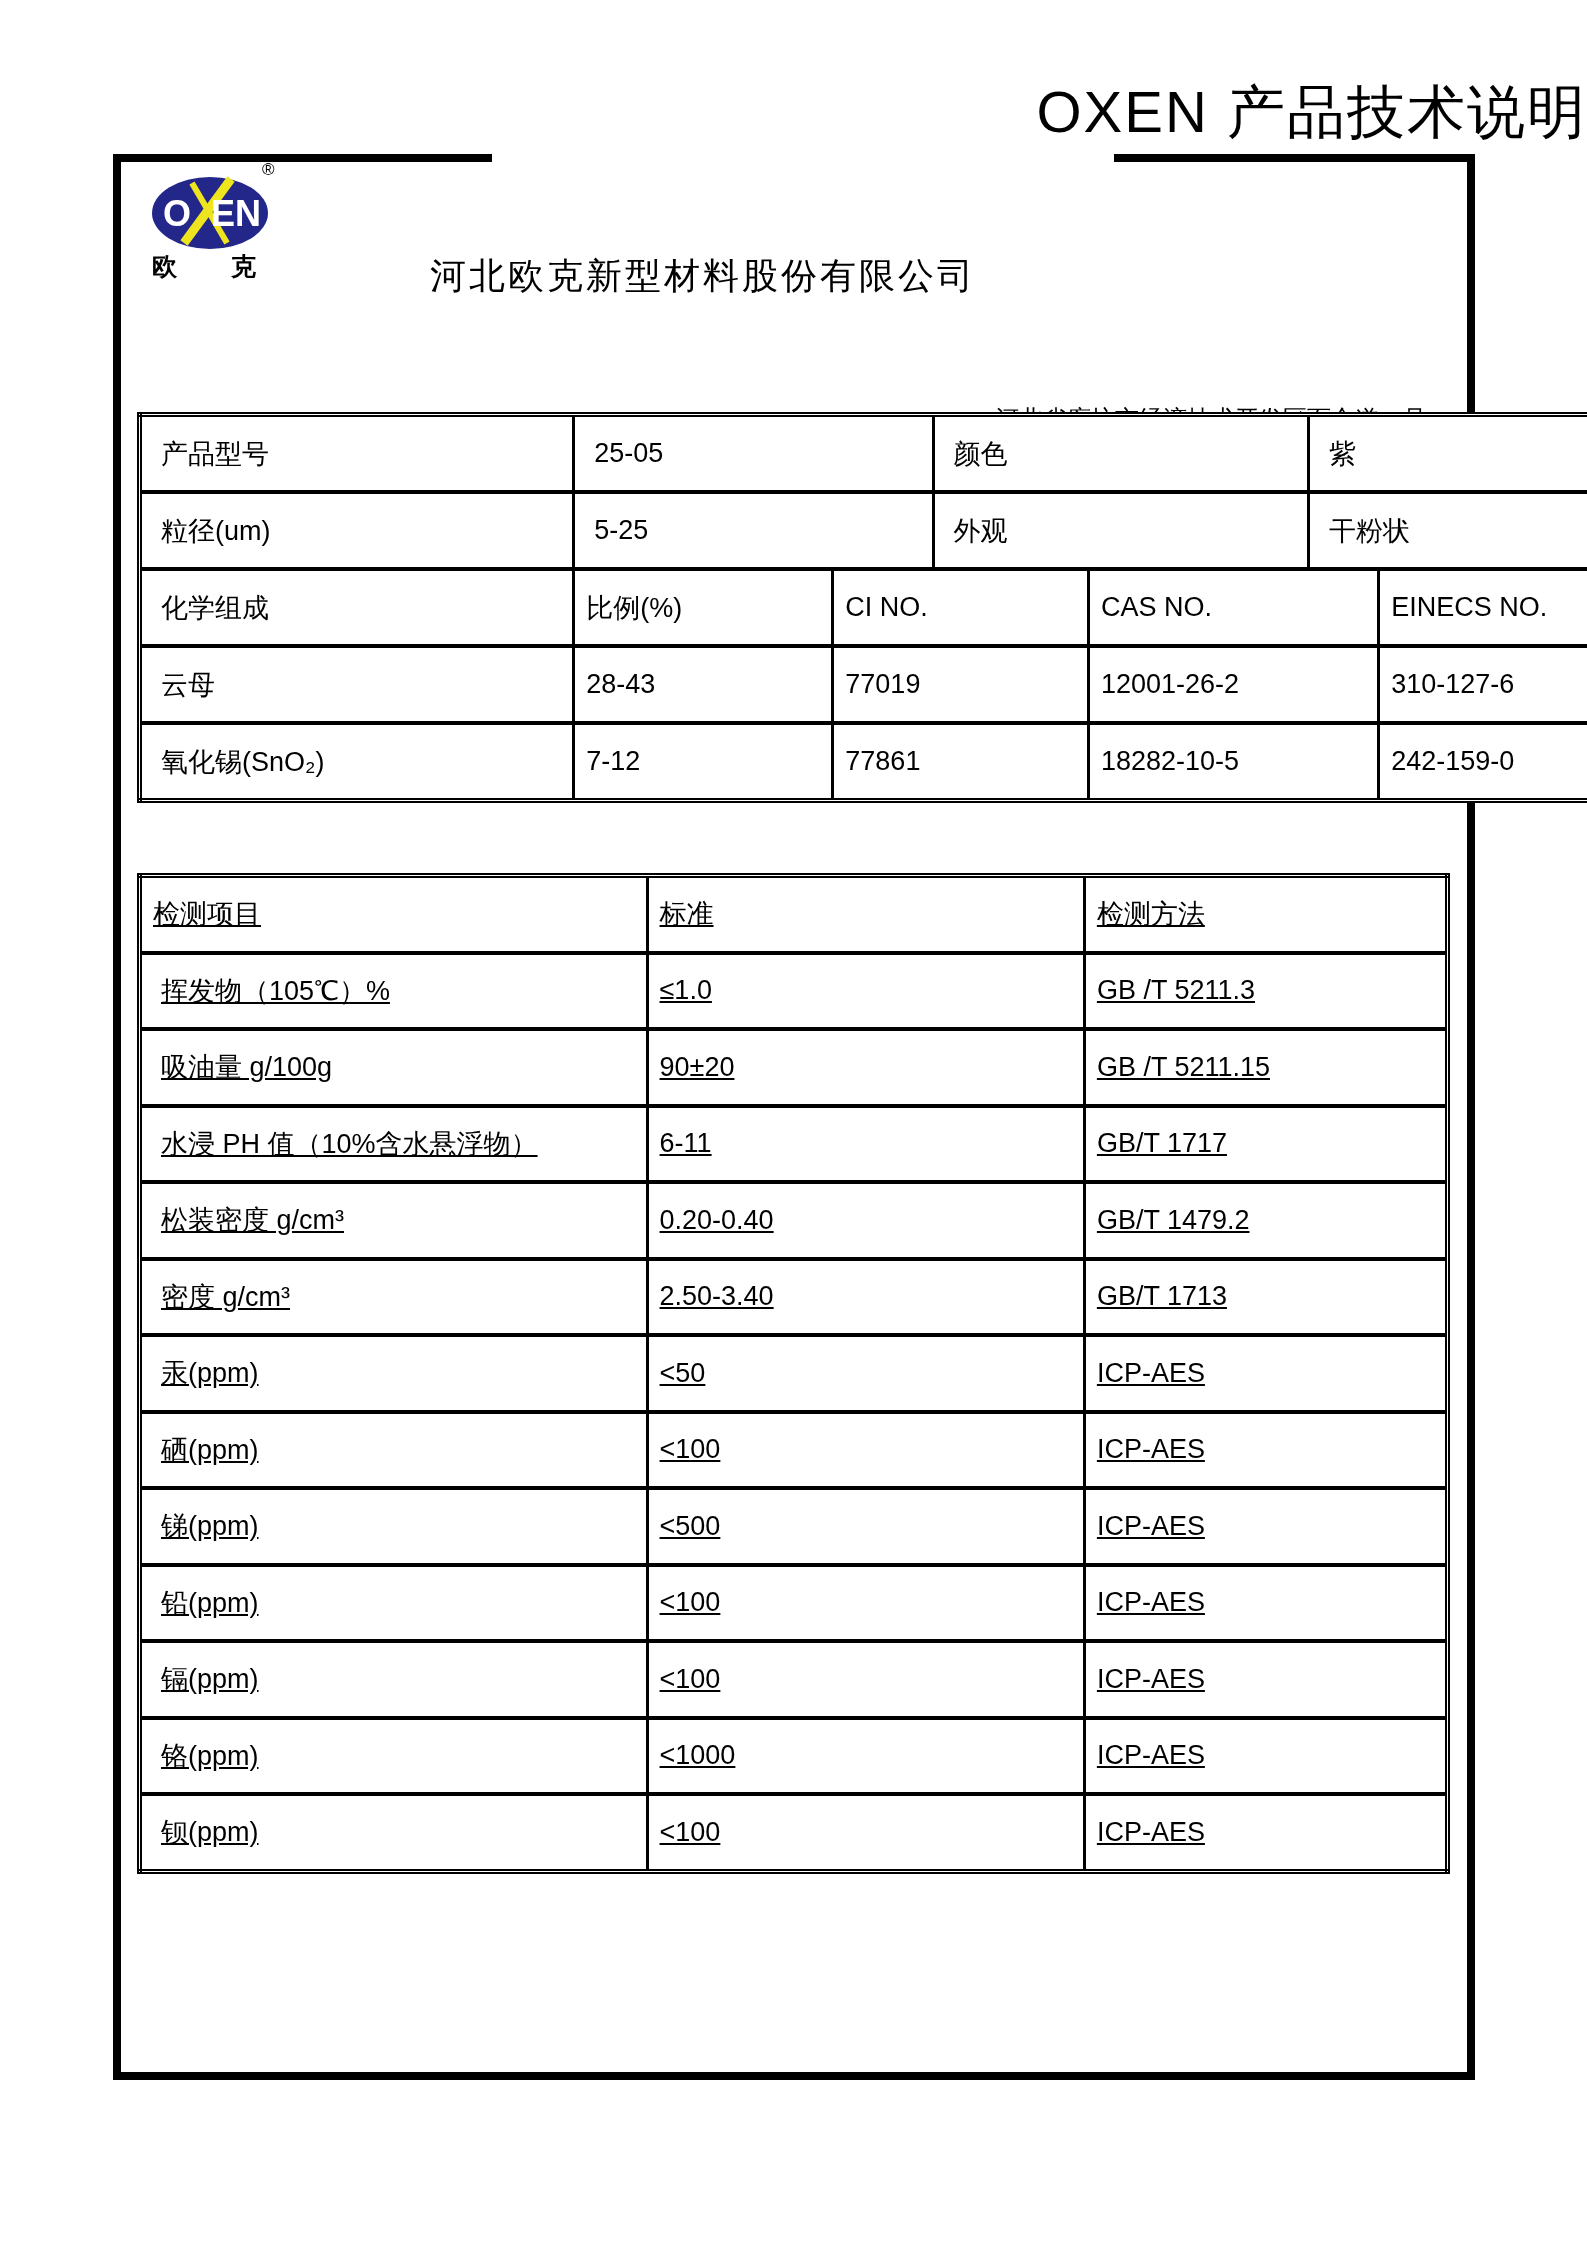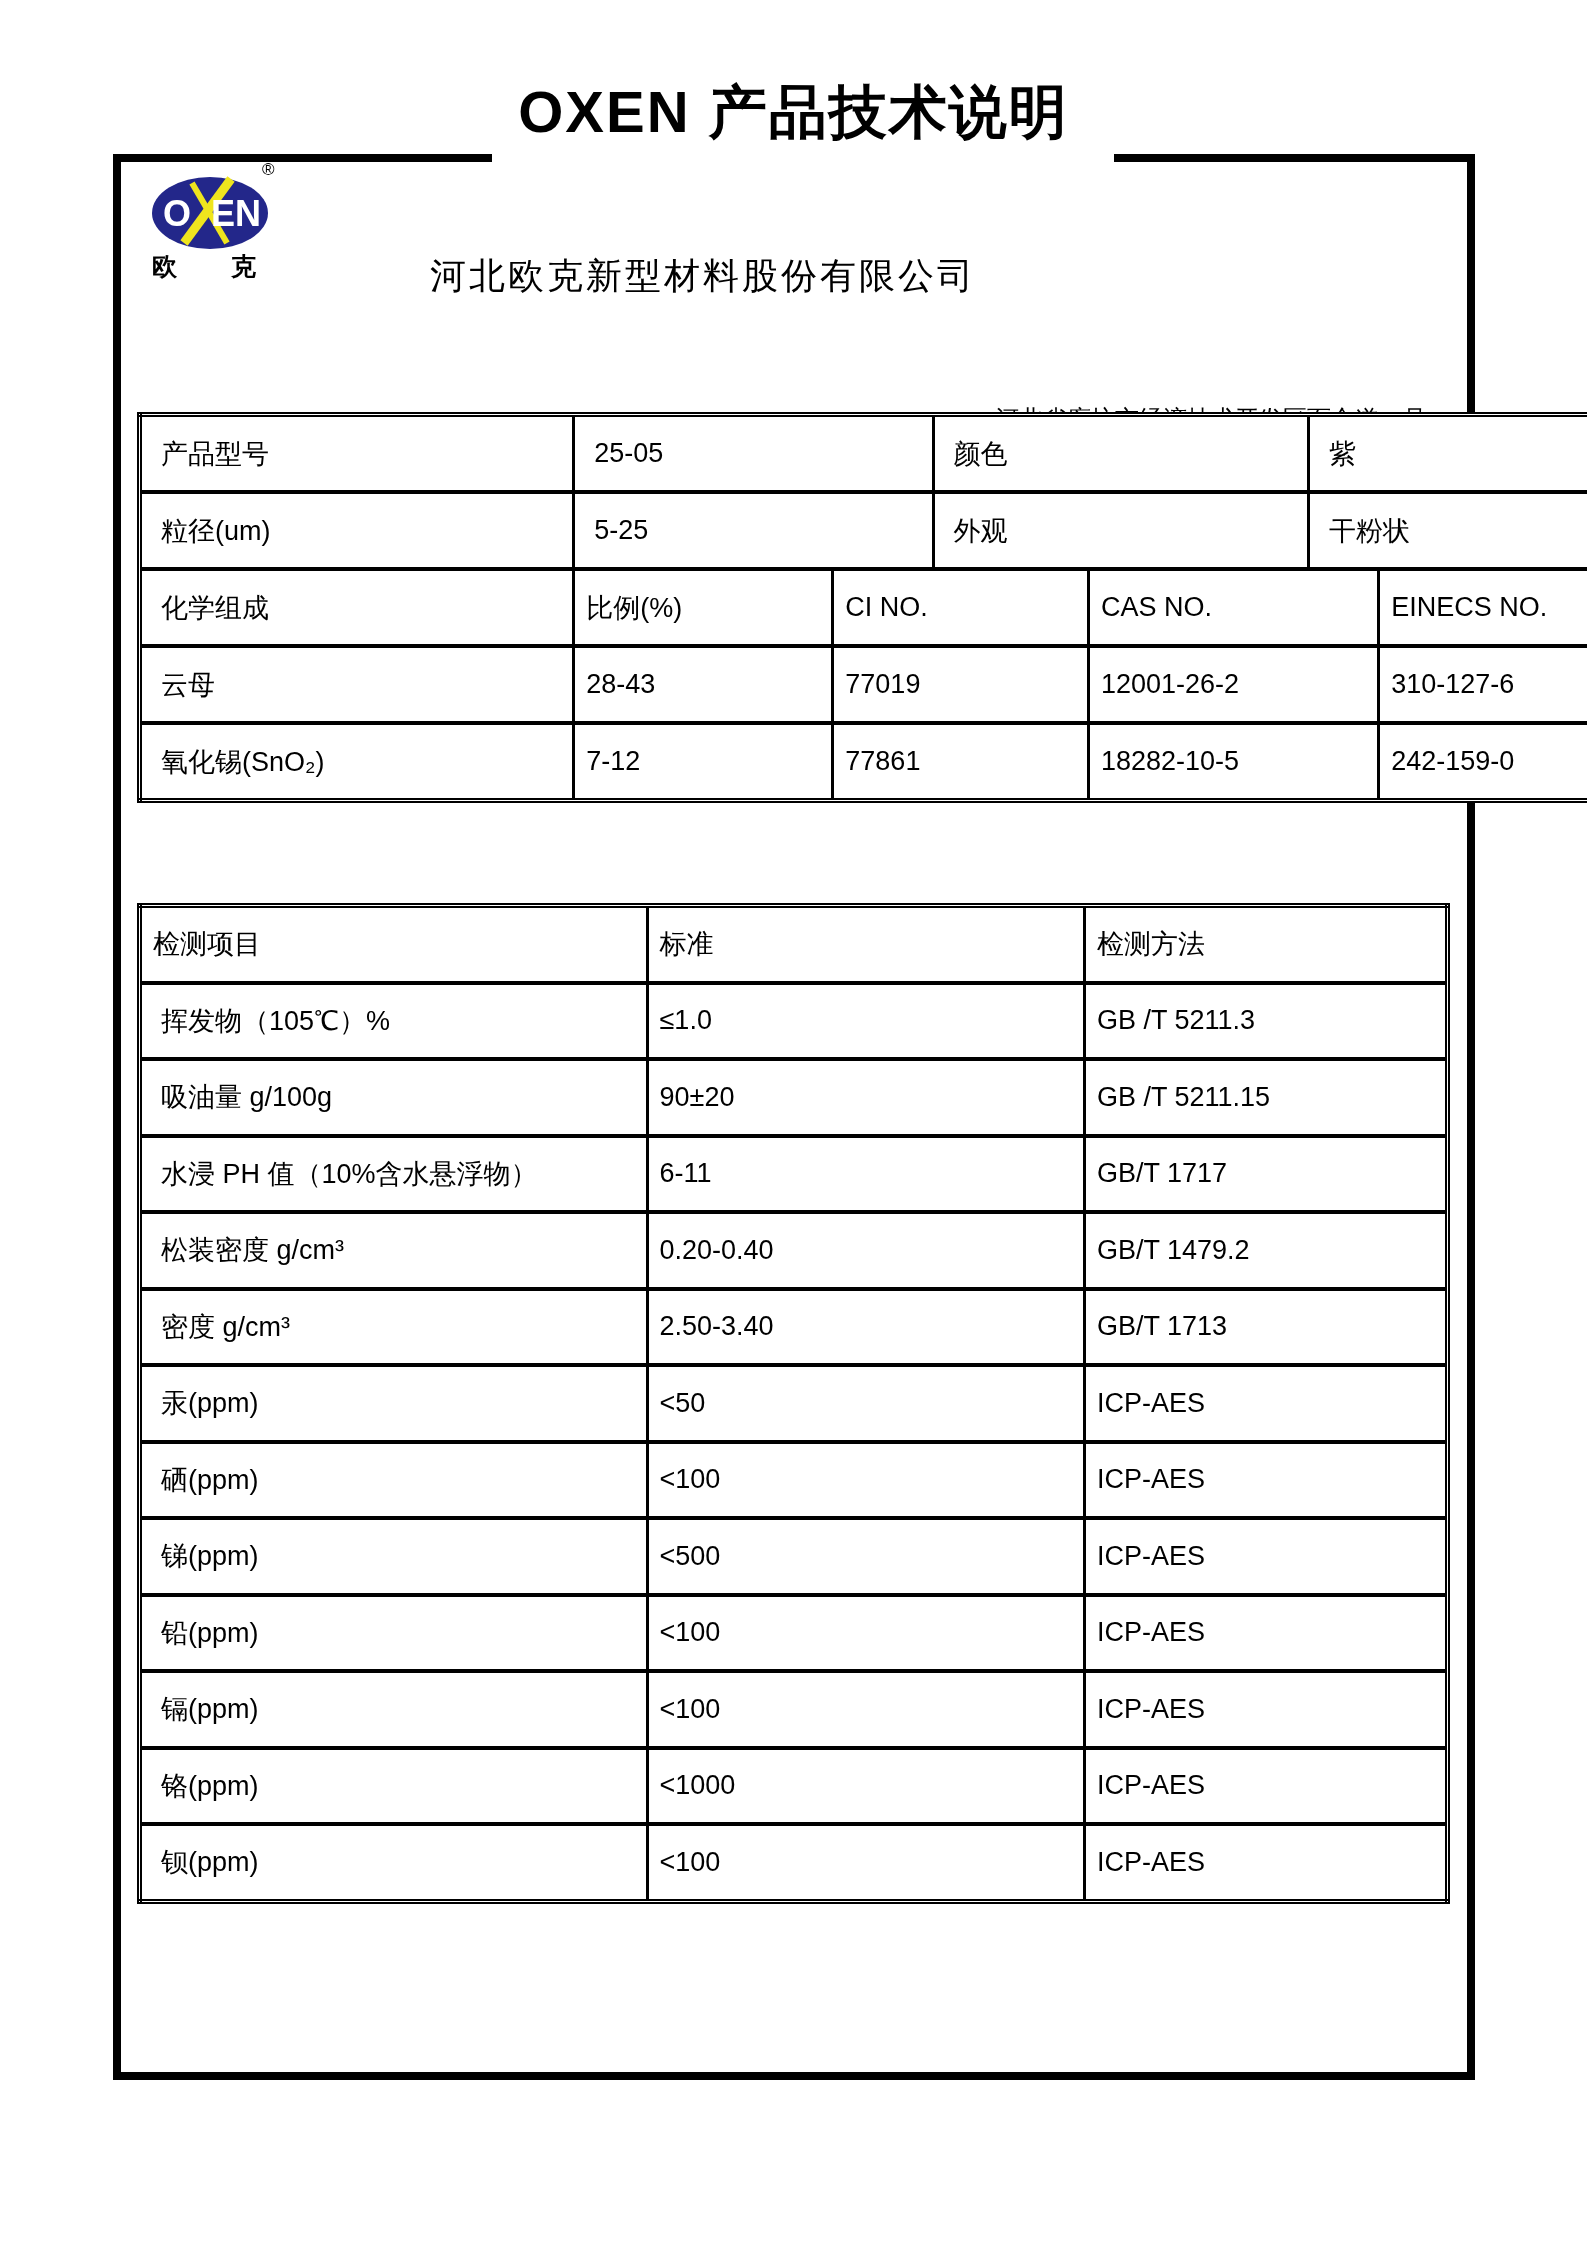--- a/index.html
+++ b/index.html
@@ -1,22 +1,22 @@
 <!DOCTYPE html>
 <html><head>
 <meta charset="utf-8">
 <style>
   html,body{margin:0;padding:0;background:#ffffff;}
   .canvas{
     position:relative;width:1587px;height:2245px;background:#fff;overflow:hidden;
     font-family:"Liberation Sans",sans-serif;color:#000;
   }
   .doc-title{
-    position:absolute;top:74px;left:0;width:1587px;text-align:center;
-    font-size:58px;font-weight:bold;letter-spacing:2px;z-index:3;
+    position:absolute;top:74px;left:0;width:1587px;text-align:right;
+    font-size:58px;font-weight:normal;letter-spacing:2px;z-index:3;
   }
   .page-box{
     position:absolute;left:113px;top:154px;width:1362px;height:1926px;
     border:8px solid #000;box-sizing:border-box;z-index:1;
   }
   .title-gap-mask{
     position:absolute;left:492px;top:146px;width:622px;height:26px;background:#fff;z-index:2;
   }
   .logo-wrap{position:absolute;left:150px;top:174px;width:124px;height:80px;z-index:3;}
   .reg-mark{position:absolute;left:262px;top:160px;font-size:17px;z-index:3;}
@@ -35,21 +35,21 @@
   table.spec{
     position:absolute;left:137px;border-collapse:collapse;table-layout:fixed;
     border:5px double #000;font-size:27px;z-index:3;background:#fff;
   }
   table.spec td{
     border:3px solid #000;border-top-width:4px;border-bottom-width:4px;
     vertical-align:middle;overflow:hidden;white-space:nowrap;
   }
   #product-table{top:412px;width:1493px;}
   #product-table td{height:71px;}
-  #test-table{top:903px;width:1313px;}
+  #test-table{top:873px;width:1313px;text-decoration:underline;}
   #test-table td{height:70.5px;}
   td.l{text-align:left;padding-left:19px;}
   td.c{padding-left:11px;}
 </style>
 </head>
 <body>
 
 <div class="canvas">
 
   <div class="doc-title">OXEN 产品技术说明</div>

